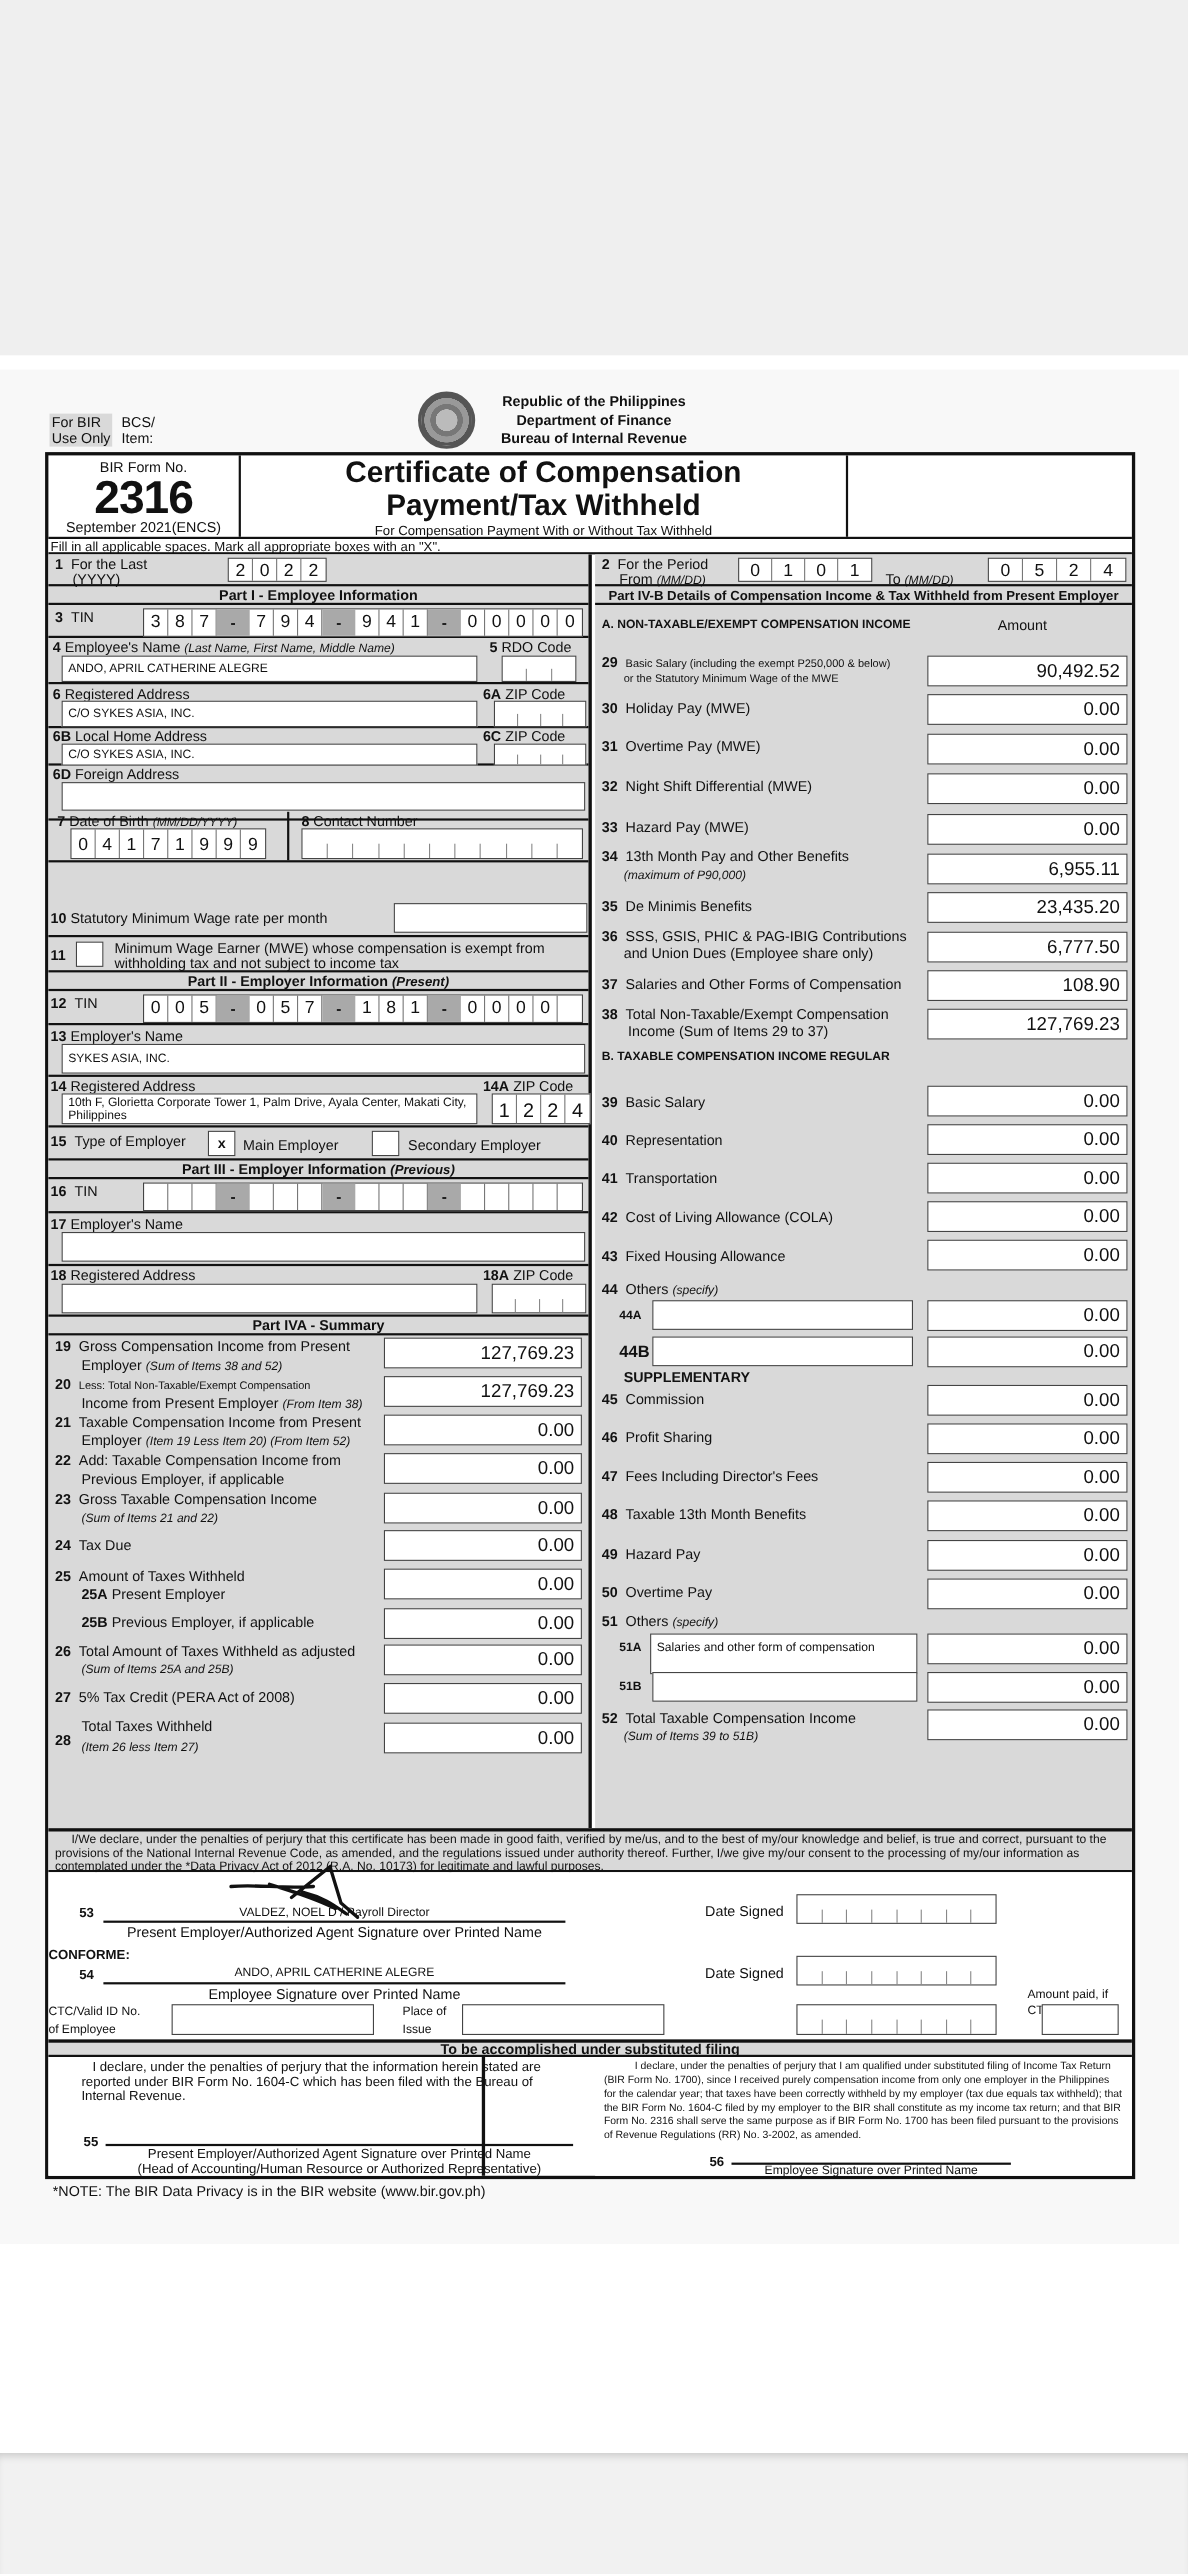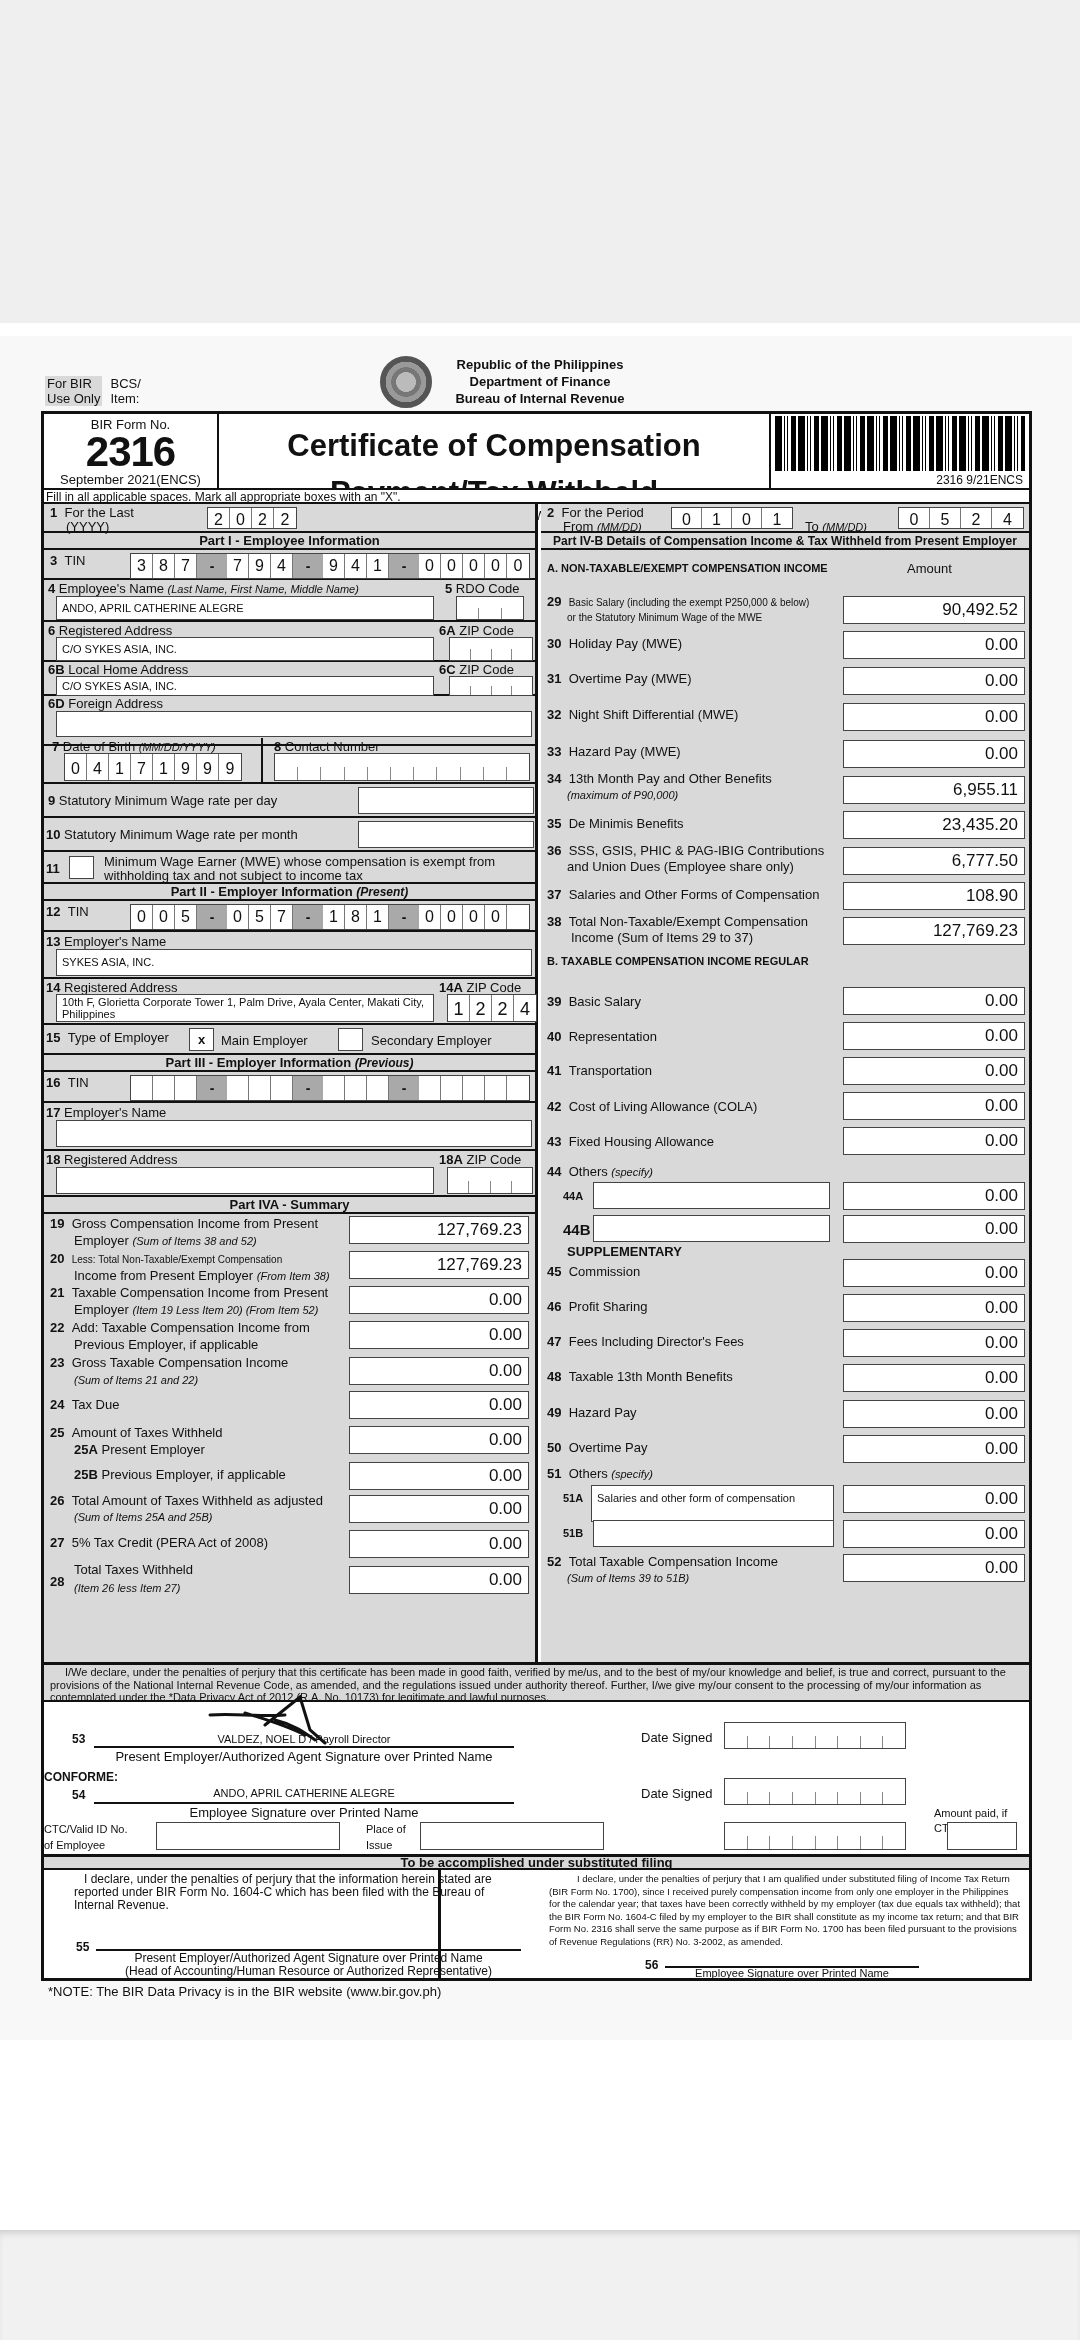--- a/index.html
+++ b/index.html
@@ -17,21 +17,21 @@
   .seal { left: 380px; top: 356px; width: 52px; height: 52px; border-radius: 50%; border: 3px solid #555; background: radial-gradient(circle, #bbb 0 30%, #777 31% 45%, #999 46% 62%, #555 63%); }
   .agency { left: 440px; top: 356px; width: 200px; text-align: center; font-size: 13px; font-weight: bold; line-height: 17px; }
 
   .form { position: absolute; left: 41px; top: 411px; width: 991px; height: 1570px; border: 3px solid #111; background: #fff; }
   .hdr { position: absolute; left: 0; top: 0; width: 985px; height: 76px; border-bottom: 2px solid #111; }
   .hdr-left { position: absolute; left: 0; top: 0; width: 175px; height: 74px; border-right: 2px solid #111; text-align: center; }
   .hdr-left .f1 { font-size: 13px; margin-top: 3px; }
   .hdr-left .num { font-size: 42px; font-weight: bold; line-height: 40px; letter-spacing: -1px; }
   .hdr-left .f2 { font-size: 13px; }
   .hdr-mid { position: absolute; left: 175px; top: 0; width: 552px; height: 74px; text-align: center; border-right: 2px solid #111; }
-  .hdr-mid .t { font-size: 31px; font-weight: bold; line-height: 30px; margin-top: 17px; }
+  .hdr-mid .t { font-size: 27px; font-weight: bold; line-height: 30px; }
   .hdr-mid .s { font-size: 12px; margin-top: 1px; }
   .hdr-right { position: absolute; left: 727px; top: 0; width: 258px; height: 74px; }
   .barcode { position: absolute; left: 4px; top: 2px; width: 250px; height: 55px; background: repeating-linear-gradient(90deg, #000 0 7px, #fff 7px 9px, #000 9px 10px, #fff 10px 12px, #000 12px 13px, #fff 13px 16px, #000 16px 21px, #fff 21px 23px); }
   .barcode-label { position: absolute; right: 6px; bottom: 1px; font-size: 12px; }
 
   .fillrow { position: absolute; left: 0; top: 76px; width: 985px; height: 14px; font-size: 12px; line-height: 14px; padding-left: 2px; border-bottom: 2px solid #111; background:#fff; }
 
   .col { position: absolute; top: 90px; background: #d9d9d9; }
   .col-left { left: 0; width: 494px; height: 1158px; border-right: 3px solid #111; }
   .col-right { left: 497px; width: 488px; height: 1158px; }
@@ -95,24 +95,20 @@
     <div class="hdr-left">
       <div class="f1">BIR Form No.</div>
       <div class="num">2316</div>
       <div class="f2">September 2021(ENCS)</div>
     </div>
     <div class="hdr-mid">
       <div class="t">Certificate of Compensation</div>
       <div class="t">Payment/Tax Withheld</div>
       <div class="s">For Compensation Payment With or Without Tax Withheld</div>
     </div>
-    <div class="hdr-right">
-      <div class="barcode"></div>
-      <div class="barcode-label">2316 9/21ENCS</div>
-    </div>
   </div>
   <div class="fillrow">Fill in all applicable spaces. Mark all appropriate boxes with an "X".</div>
 
   <div class="col col-left">
 
     <div class="row" style="top:0;height:29px;">
       <div class="lbl" style="left:6px;top:1px;"><b>1</b>&nbsp;&nbsp;<span>For the Last</span></div>
       <div class="lbl" style="left:22px;top:15px;">(YYYY)</div>
       <div class="digits" style="left:163px;top:3px;height:22px;">
         <div class="digit">2</div>
@@ -215,24 +211,20 @@
           <span></span>
           <span></span>
           <span></span>
           <span></span>
           <span></span>
           <span></span>
           <span></span>
         </div>
     </div>
 
-    <div class="row" style="top:280px;height:34px;">
-      <div class="lbl" style="left:4px;top:9px;"><b>9</b> <span>Statutory Minimum Wage rate per day</span></div>
-      <div class="box" style="left:314px;top:3px;width:176px;height:27px;"></div>
-    </div>
 
     <div class="row" style="top:314px;height:34px;">
       <div class="lbl" style="left:2px;top:9px;"><b>10</b> <span>Statutory Minimum Wage rate per month</span></div>
       <div class="box" style="left:314px;top:3px;width:176px;height:27px;"></div>
     </div>
 
     <div class="row" style="top:348px;height:32px;">
       <div class="lbl" style="left:2px;top:9px;"><b>11</b></div>
       <div class="box" style="left:25px;top:4px;width:25px;height:23px;"></div>
       <div class="lbl" style="left:60px;top:2px;">Minimum Wage Earner (MWE) whose compensation is exempt from</div>

